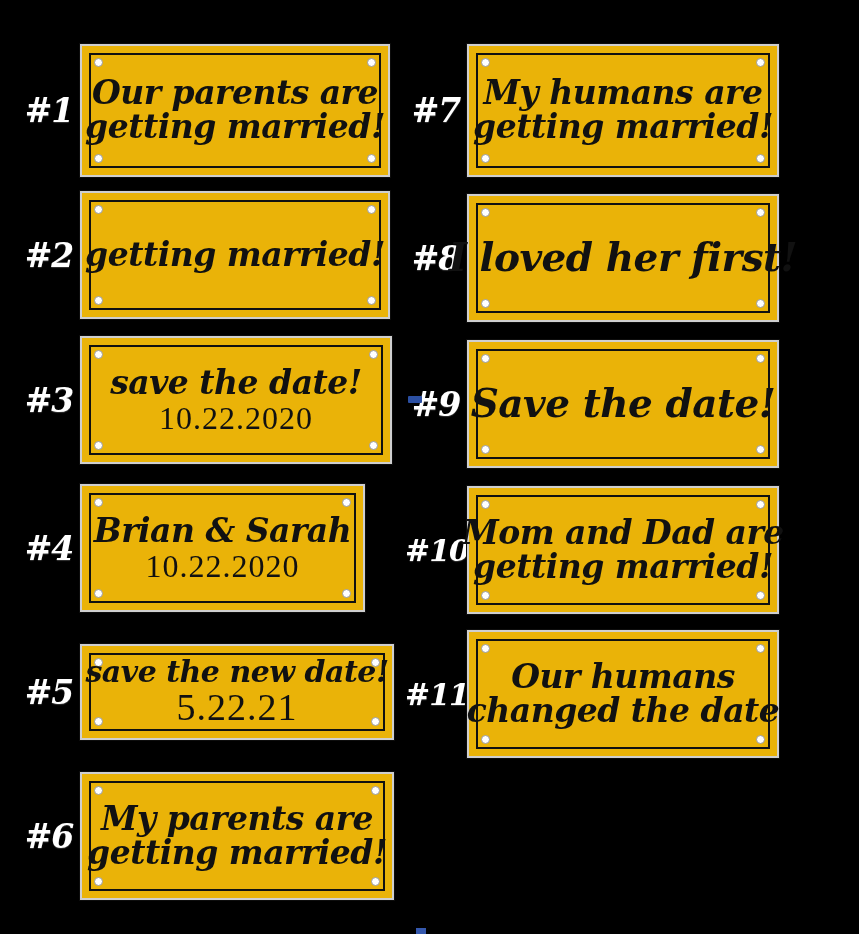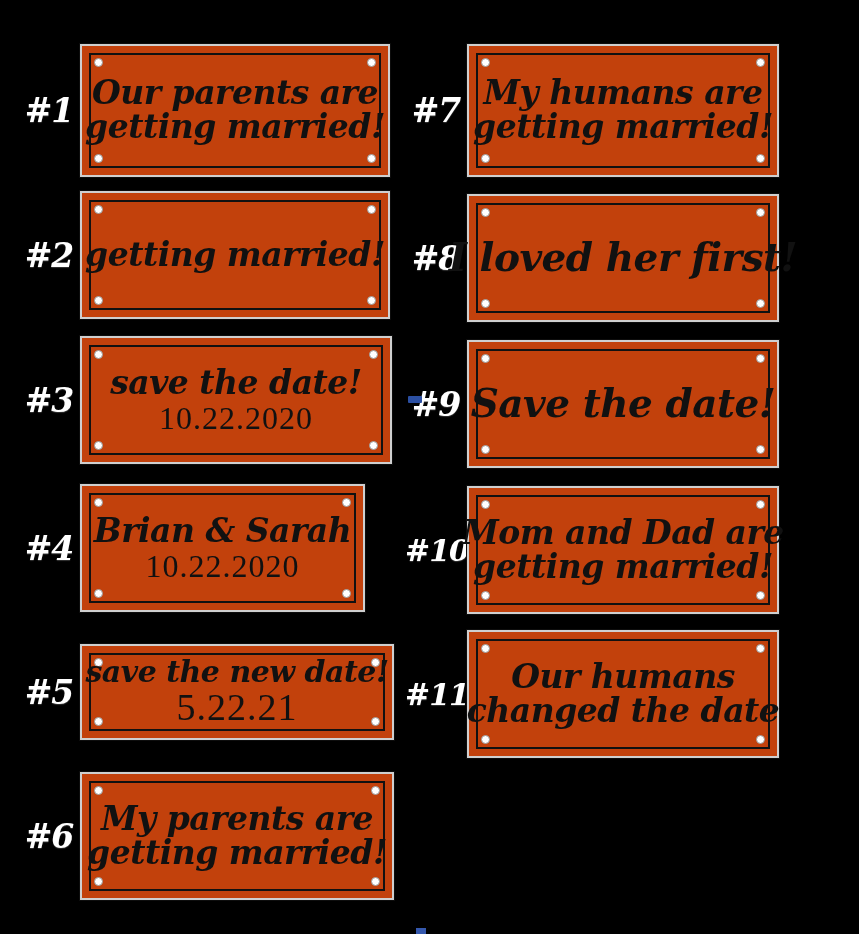--- a/index.html
+++ b/index.html
@@ -43,21 +43,21 @@
     font-size: 33px;
     color: #ffffff;
     letter-spacing: -1px;
     text-shadow: 0 1px 1px #333;
   }
   .row-label.small {
     font-size: 30px;
   }
   .sign {
     position: relative;
-    background: #c2410c;
+    background: #eab308;
     border: 2px solid #cfcfcf;
     box-sizing: border-box;
     display: flex;
     flex-direction: column;
     align-items: center;
     justify-content: center;
     box-shadow: 0 0 0 1px #0d0d0d;
   }
   .sign .inner {
     position: absolute;

